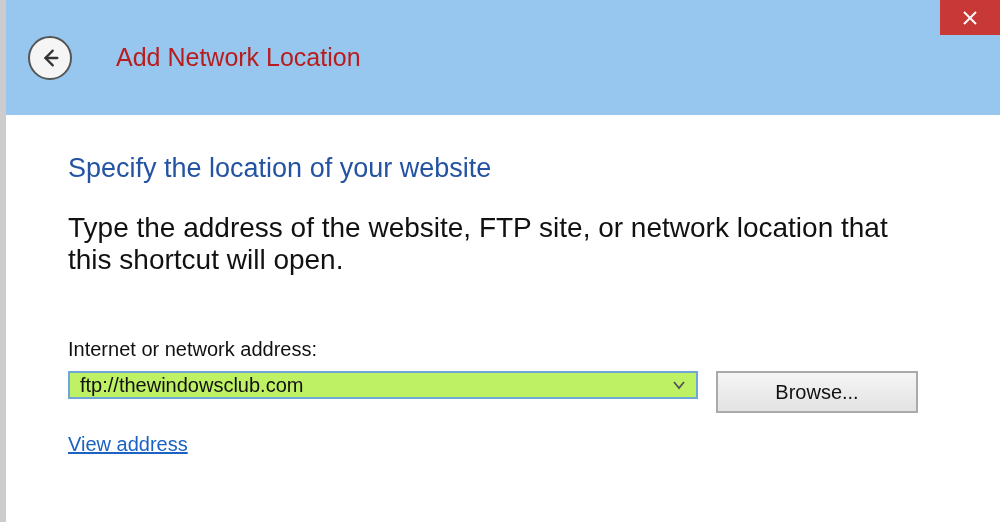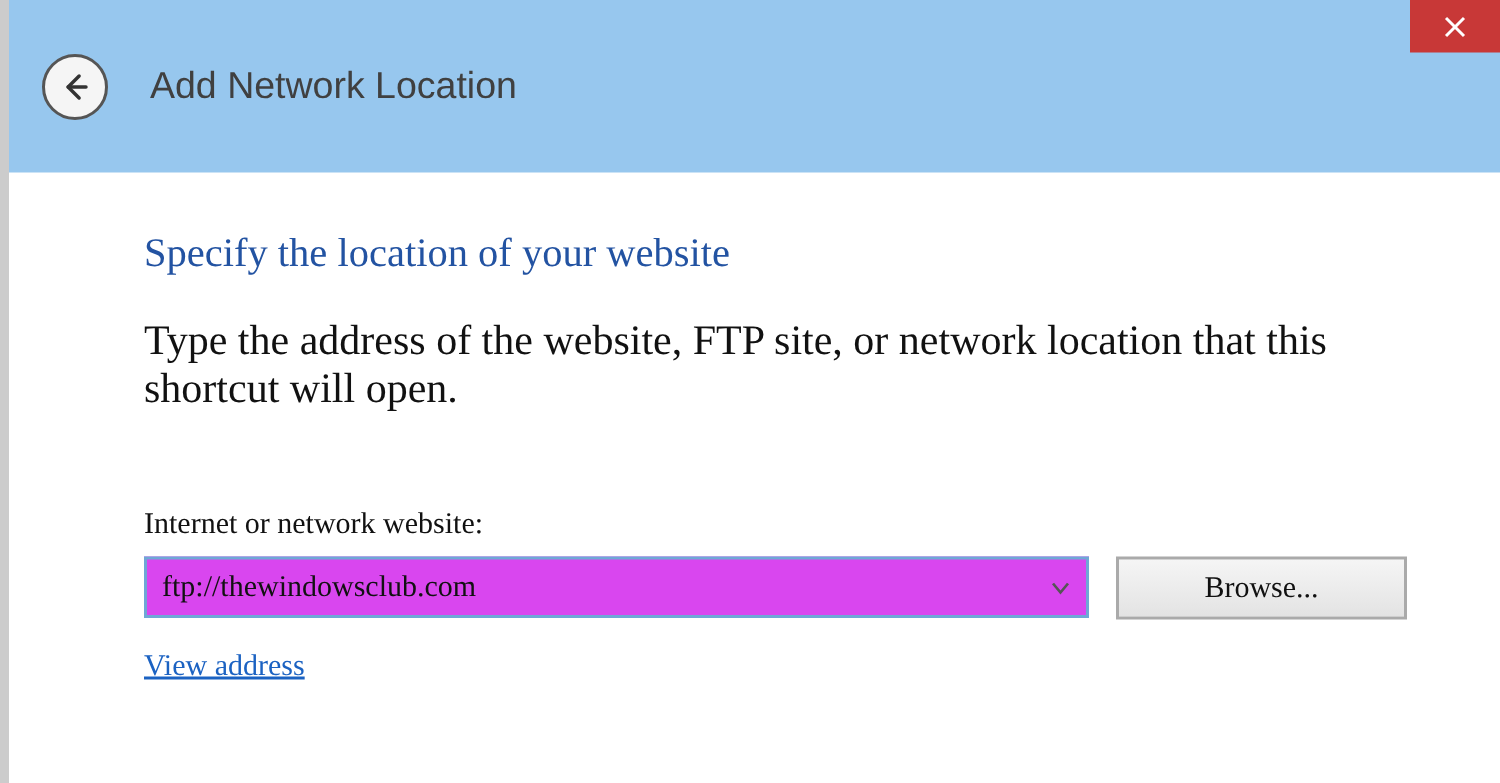--- a/index.html
+++ b/index.html
@@ -31,41 +31,40 @@
       border: 2px solid #555;
       border-radius: 50%;
       background: #f5f5f5;
       display: flex;
       align-items: center;
       justify-content: center;
       cursor: pointer;
     }
     .back-btn svg { width: 22px; height: 22px; }
     .title {
-      margin-left: 28px;
+      margin-left: 44px;
       font-size: 25px;
-      color: #404040;
+      color: #b91c1c;
       font-weight: 400;
     }
     .close-btn {
       position: absolute;
       top: 0;
       right: 0;
       width: 60px;
       height: 35px;
       background: #c83837;
       display: flex;
       align-items: center;
       justify-content: center;
       cursor: pointer;
     }
     .close-btn svg { width: 16px; height: 16px; }
     .content {
-      padding: 38px 62px 0 90px;
-      font-family: Liberation Serif, serif;
+      padding: 38px 62px 0 62px;
     }
     .heading {
       font-size: 27px;
       color: #2353a2;
       font-weight: 400;
       margin-bottom: 28px;
     }
     .desc {
       font-size: 28px;
       color: #111;
@@ -78,23 +77,23 @@
     }
     .input-row {
       display: flex;
       align-items: stretch;
       gap: 18px;
       margin-bottom: 20px;
     }
     .combo {
       position: relative;
       flex: 0 0 630px;
-      height: 41px;
+      height: 28px;
       border: 2px solid #6fa7d6;
-      background: #d946ef;
+      background: #bef264;
       display: flex;
       align-items: center;
       padding: 0 36px 0 10px;
       font-size: 20px;
       color: #111;
     }
     .combo .chevron {
       position: absolute;
       right: 10px;
       top: 50%;
@@ -136,21 +135,21 @@
       <svg viewBox="0 0 16 16">
         <line x1="2" y1="2" x2="14" y2="14" stroke="#fff" stroke-width="2"></line>
         <line x1="14" y1="2" x2="2" y2="14" stroke="#fff" stroke-width="2"></line>
       </svg>
     </div>
   </div>
 
   <div class="content">
     <div class="heading">Specify the location of your website</div>
     <div class="desc">Type the address of the website, FTP site, or network location that this shortcut will open.</div>
-    <div class="field-label">Internet or network website:</div>
+    <div class="field-label">Internet or network address:</div>
     <div class="input-row">
       <div class="combo">
         <span>ftp://thewindowsclub.com</span>
         <svg class="chevron" viewBox="0 0 14 14">
           <path d="M2 4 L7 10 L12 4" fill="none" stroke="#555" stroke-width="1.8"></path>
         </svg>
       </div>
       <button class="browse-btn">Browse...</button>
     </div>
     <a class="link">View address</a>

